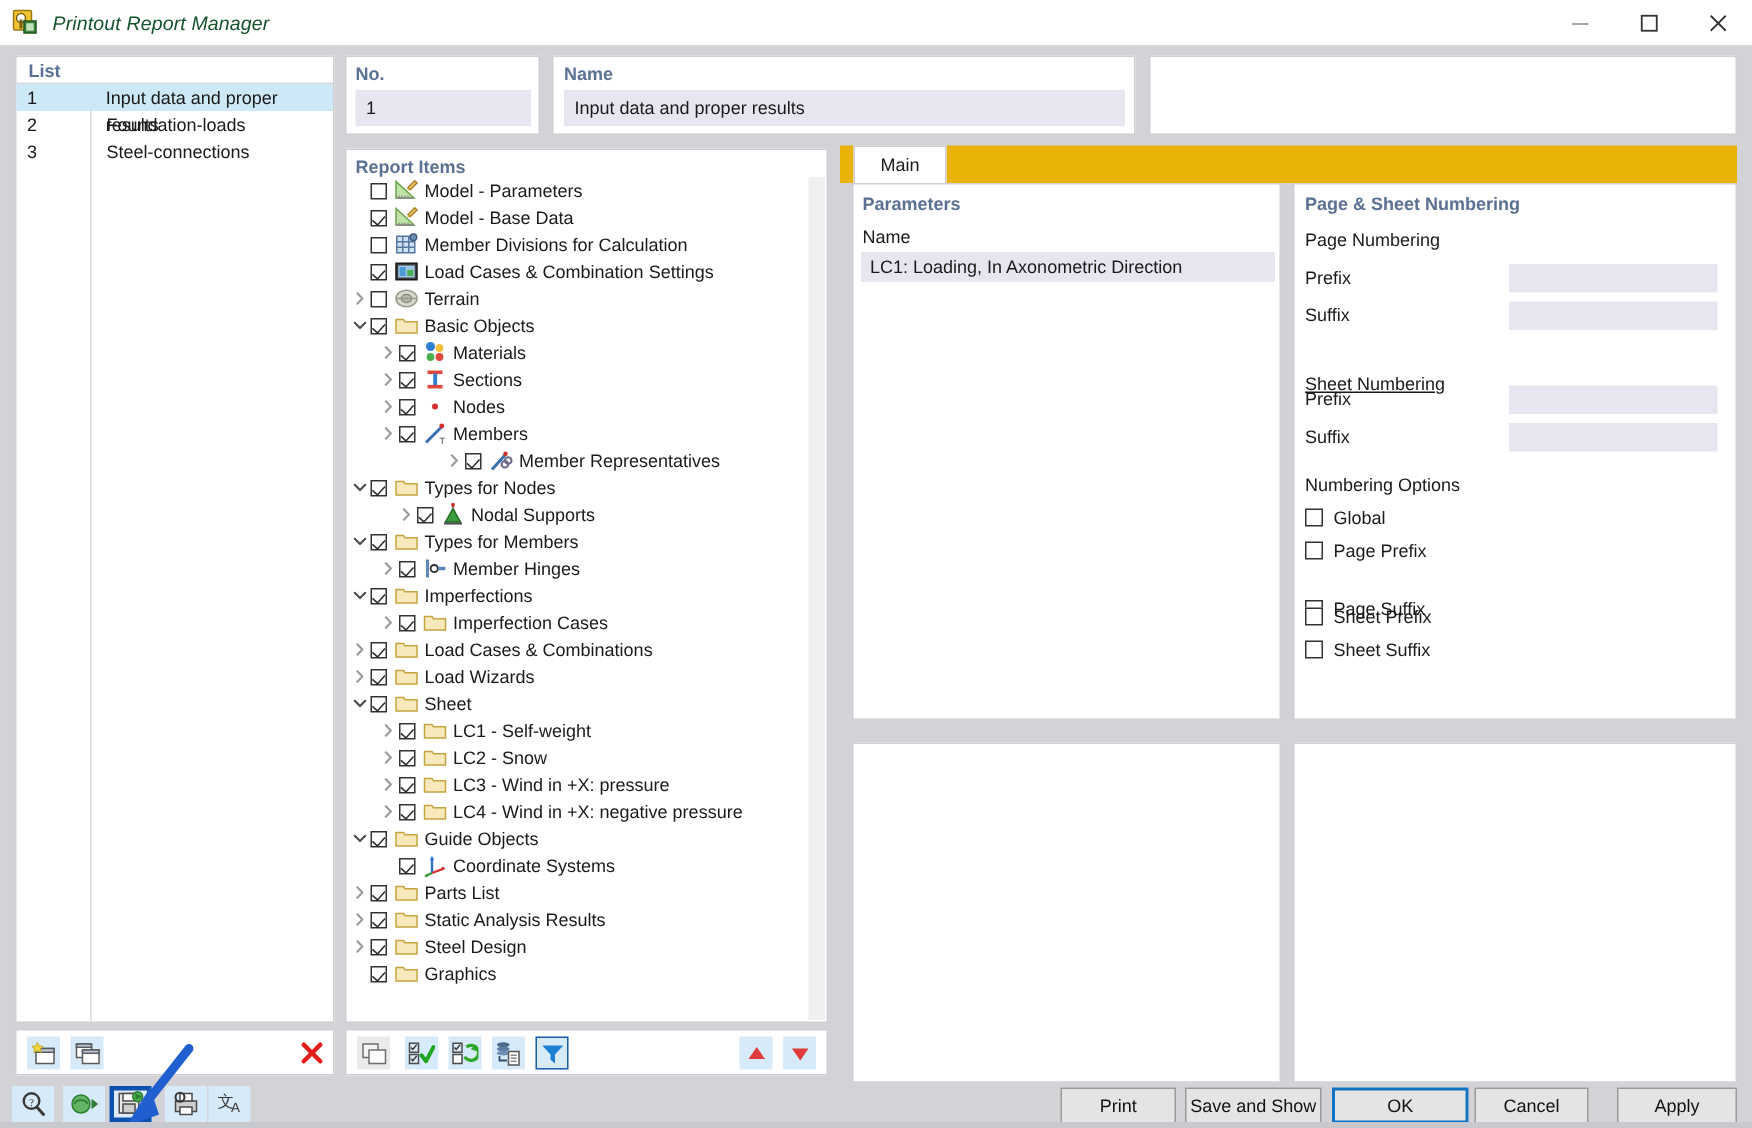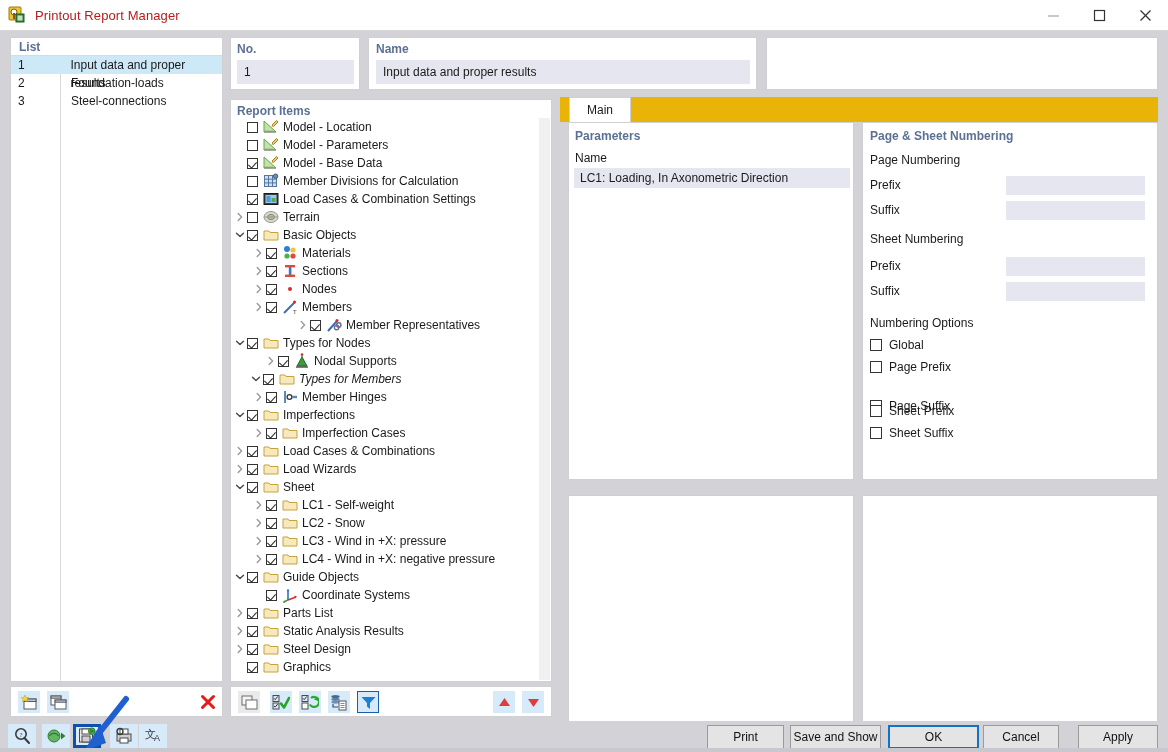--- a/index.html
+++ b/index.html
@@ -18,21 +18,21 @@
   #titlebar{
     position:absolute; left:0; top:0; width:1168px; height:31px;
     background:#ffffff; border-bottom:1px solid #d6d6d6;
     display:flex; align-items:center;
   }
   #titlebar .app-icon{
     width:18px;height:18px;margin-left:8px;margin-right:9px;
     position:relative;flex:0 0 auto;
   }
   #titlebar .title-text{
-    font-size:13px;color:#b91c1c;letter-spacing:.1px;
+    font-size:13px;color:#14532d;letter-spacing:.1px;font-style:italic;
   }
   .winbtns{ margin-left:auto; display:flex; height:31px; }
   .winbtn{
     width:46px;height:31px;display:flex;align-items:center;justify-content:center;
     font-size:11px;color:#333;
   }
   .winbtn svg{ display:block; }
 
   
   #dialog{
@@ -270,54 +270,37 @@
               <polygon points="1,13 13,13 1,2" fill="#bfe3a8" stroke="#6aa34a"></polygon>
               <line x1="1" y1="13" x2="13" y2="13" stroke="#8a8a8a"></line>
               <line x1="3" y1="11.5" x2="3" y2="13" stroke="#8a8a8a"></line>
               <line x1="5" y1="11.5" x2="5" y2="13" stroke="#8a8a8a"></line>
               <line x1="7" y1="11.5" x2="7" y2="13" stroke="#8a8a8a"></line>
               <line x1="9" y1="11.5" x2="9" y2="13" stroke="#8a8a8a"></line>
               <polygon points="9,6 13.5,1.5 15,3 10.5,7.5" fill="#f2c96b" stroke="#a5802a"></polygon>
               <polygon points="8.5,8 9,6 10.5,7.5" fill="#d8a33c"></polygon>
             </svg>
           </span>
-          <span class="txt">Model - Location</span>
+          <span class="txt">Model - Parameters</span>
         </div>
         <div class="tr" style="padding-left: 0px;">
           <span class="exp"></span>
-          <span class="cb"></span>
+          <span class="cb on"></span>
           <span class="ic">
             <svg width="16" height="16" viewBox="0 0 16 16">
               <polygon points="1,13 13,13 1,2" fill="#bfe3a8" stroke="#6aa34a"></polygon>
               <line x1="1" y1="13" x2="13" y2="13" stroke="#8a8a8a"></line>
               <line x1="3" y1="11.5" x2="3" y2="13" stroke="#8a8a8a"></line>
               <line x1="5" y1="11.5" x2="5" y2="13" stroke="#8a8a8a"></line>
               <line x1="7" y1="11.5" x2="7" y2="13" stroke="#8a8a8a"></line>
               <line x1="9" y1="11.5" x2="9" y2="13" stroke="#8a8a8a"></line>
               <polygon points="9,6 13.5,1.5 15,3 10.5,7.5" fill="#f2c96b" stroke="#a5802a"></polygon>
               <polygon points="8.5,8 9,6 10.5,7.5" fill="#d8a33c"></polygon>
             </svg>
           </span>
-          <span class="txt">Model - Parameters</span>
-        </div>
-        <div class="tr" style="padding-left: 0px;">
-          <span class="exp"></span>
-          <span class="cb on"></span>
-          <span class="ic">
-            <svg width="16" height="16" viewBox="0 0 16 16">
-              <polygon points="1,13 13,13 1,2" fill="#bfe3a8" stroke="#6aa34a"></polygon>
-              <line x1="1" y1="13" x2="13" y2="13" stroke="#8a8a8a"></line>
-              <line x1="3" y1="11.5" x2="3" y2="13" stroke="#8a8a8a"></line>
-              <line x1="5" y1="11.5" x2="5" y2="13" stroke="#8a8a8a"></line>
-              <line x1="7" y1="11.5" x2="7" y2="13" stroke="#8a8a8a"></line>
-              <line x1="9" y1="11.5" x2="9" y2="13" stroke="#8a8a8a"></line>
-              <polygon points="9,6 13.5,1.5 15,3 10.5,7.5" fill="#f2c96b" stroke="#a5802a"></polygon>
-              <polygon points="8.5,8 9,6 10.5,7.5" fill="#d8a33c"></polygon>
-            </svg>
-          </span>
           <span class="txt">Model - Base Data</span>
         </div>
         <div class="tr" style="padding-left: 0px;">
           <span class="exp"></span>
           <span class="cb"></span>
           <span class="ic">
             <svg width="16" height="16" viewBox="0 0 16 16">
               <rect x="1.5" y="2.5" width="12" height="11" fill="#cfe0f2" stroke="#5577a0"></rect>
               <line x1="5.5" y1="2.5" x2="5.5" y2="13.5" stroke="#5577a0"></line>
               <line x1="9.5" y1="2.5" x2="9.5" y2="13.5" stroke="#5577a0"></line>
@@ -475,21 +458,21 @@
           <span class="ic">
             <svg width="16" height="16" viewBox="0 0 16 16">
               <polygon points="8,4 13,13 3,13" fill="#3c9b3c" stroke="#226a22"></polygon>
               <line x1="8" y1="1" x2="8" y2="4" stroke="#7a7a7a" stroke-width="1.5"></line>
               <circle cx="8" cy="1.5" r="1.3" fill="#d32f2f"></circle>
               <line x1="2" y1="14" x2="14" y2="14" stroke="#4a4a4a" stroke-width="1.4"></line>
             </svg>
           </span>
           <span class="txt">Nodal Supports</span>
         </div>
-        <div class="tr" style="padding-left: 16px; font-style: italic;">
+        <div class="tr" style="padding-left: 0px;">
           <span class="exp">
             <svg width="10" height="10" viewBox="0 0 10 10">
               <path d="M1.5,3.2 L5,6.6 L8.5,3.2" fill="none" stroke="#4a4a4a" stroke-width="1.4" stroke-linecap="round" stroke-linejoin="round"></path>
             </svg>
           </span>
           <span class="cb on"></span>
           <span class="ic">
             <svg width="16" height="16" viewBox="0 0 16 16">
               <path d="M1,4 L6,4 L7,5.5 L15,5.5 L15,13 L1,13 Z" fill="#f7e9bb" stroke="#c5a43f"></path>
             </svg>
@@ -737,21 +720,21 @@
 
   <div class="card" id="numbering-card">
     <span class="card-legend" id="num-legend">Page &amp; Sheet Numbering</span>
 
     <span class="sub-h" style="left:7px;top:30px;">Page Numbering</span>
     <span class="f-lbl" style="top:55px;">Prefix</span>
     <div class="f-in" style="top:53px;"></div>
     <span class="f-lbl" style="top:80px;">Suffix</span>
     <div class="f-in" style="top:78px;"></div>
 
-    <span class="sub-h" style="left:7px;top:109px;">Sheet Numbering</span>
+    <span class="sub-h" style="left:7px;top:126px;text-decoration:underline;">Sheet Numbering</span>
     <span class="f-lbl" style="top:136px;">Prefix</span>
     <div class="f-in" style="top:134px;"></div>
     <span class="f-lbl" style="top:161px;">Suffix</span>
     <div class="f-in" style="top:159px;"></div>
 
     <span class="sub-h" style="left:7px;top:193px;">Numbering Options</span>
     <div id="num-options">
         <div class="nopt" style="top: 215px;">
           <span class="cb2"></span>
           <span class="nl">Global</span>

